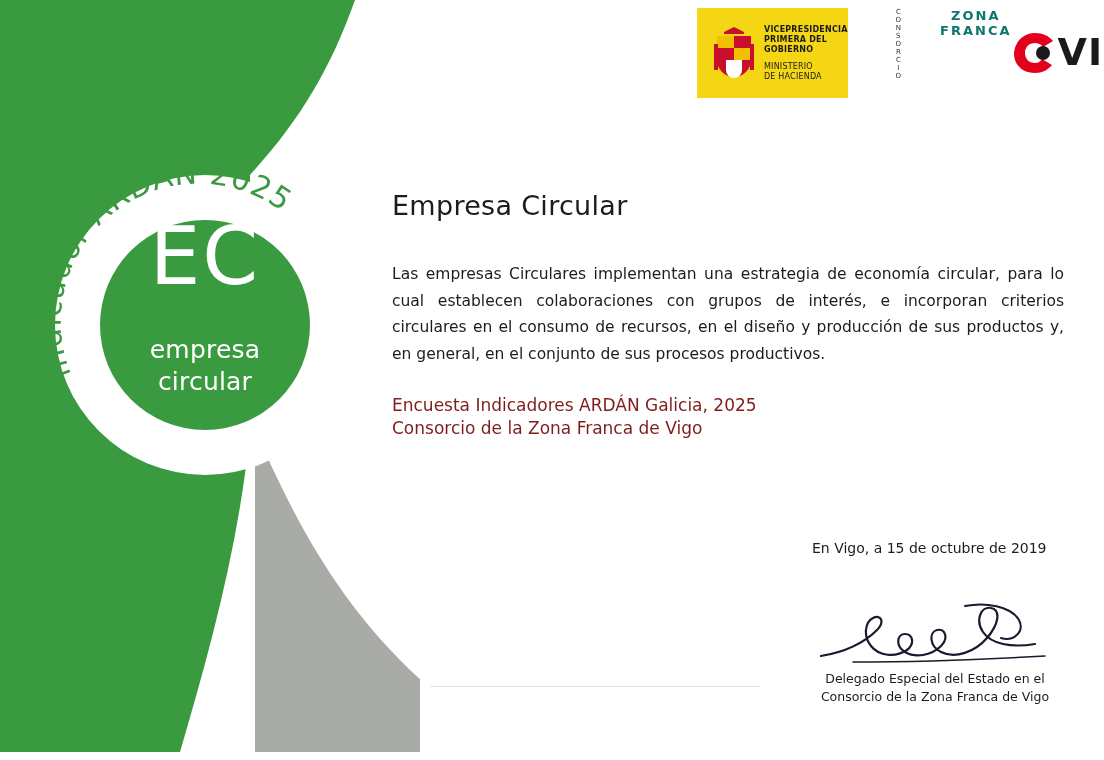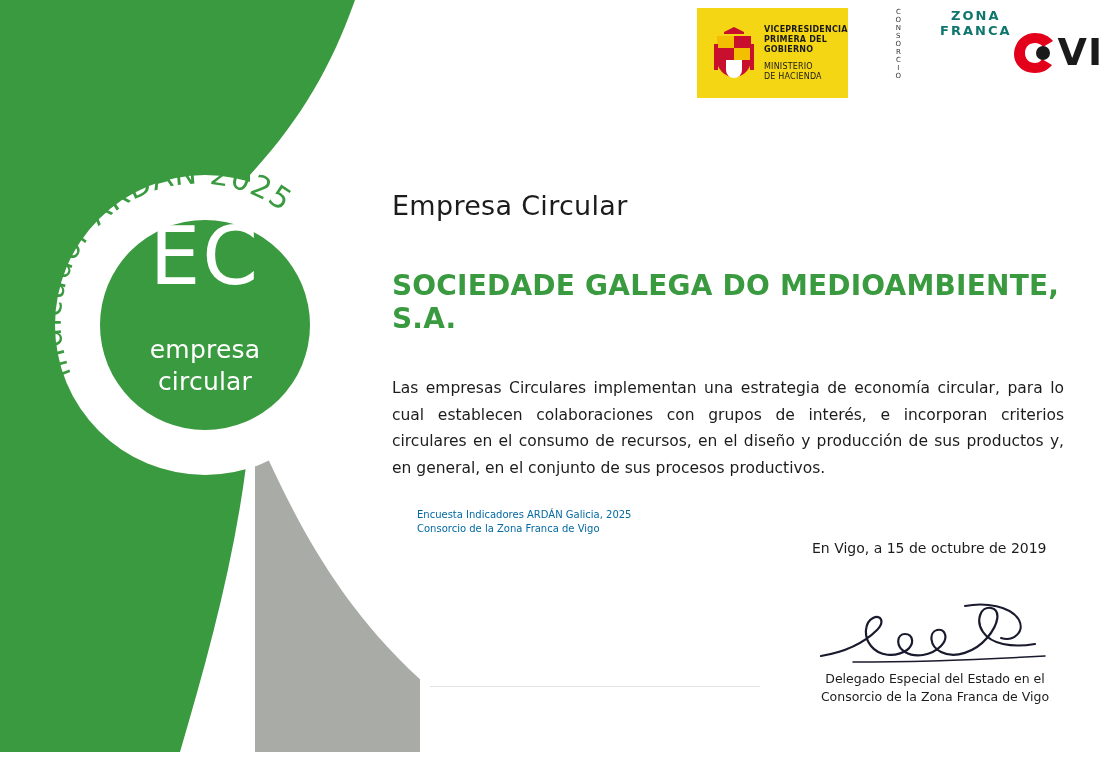--- a/index.html
+++ b/index.html
@@ -163,24 +163,23 @@
     font-family: "DejaVu Sans", sans-serif;
     font-size: 15.5px;
     line-height: 1.72;
     color: #1c1c1c;
     text-align: justify;
     width: 672px;
   }
   .source {
     margin-top: 26px;
     font-family: "DejaVu Sans", sans-serif;
-    font-size: 10px;
+    font-size: 17px;
     line-height: 1.4;
-    color: #0369a1;
-    margin-left: 25px;
+    color: #7f1d1d;
   }
 
   
   .place-date {
     position: absolute;
     left: 812px;
     top: 540px;
     font-family: "DejaVu Sans", sans-serif;
     font-size: 14px;
     color: #1c1c1c;
@@ -278,21 +277,20 @@
           <path d="M23 4 C 9 4, 2 16, 2 25 C 2 36, 11 44, 23 44 C 30 44, 36 41, 40 36 L 30 30 C 28 33, 26 34, 23 34 C 17 34, 13 30, 13 24 C 13 18, 17 14, 23 14 C 26 14, 29 15, 31 18 L 41 12 C 37 7, 31 4, 23 4 Z" fill="#e2001a"></path>
           <circle cx="31" cy="24" r="7" fill="#1a1a1a"></circle>
         </svg>
         <div class="zf-vigo">VIGO</div>
       </div>
     </div>
   </div>
 
   <div class="content">
     <div class="award-title">Empresa Circular</div>
-    <div class="company-name">SOCIEDADE GALEGA DO MEDIOAMBIENTE, S.A.</div>
     <div class="description">Las empresas Circulares implementan una estrategia de economía circular, para lo cual establecen colaboraciones con grupos de interés, e incorporan criterios circulares en el consumo de recursos, en el diseño y producción de sus productos y, en general, en el conjunto de sus procesos productivos.</div>
     <div class="source">
       <div>Encuesta Indicadores ARDÁN Galicia, 2025</div>
       <div>Consorcio de la Zona Franca de Vigo</div>
     </div>
   </div>
 
   <div class="place-date">En Vigo, a 15 de octubre de 2019</div>
 
   <div class="fold"></div>

